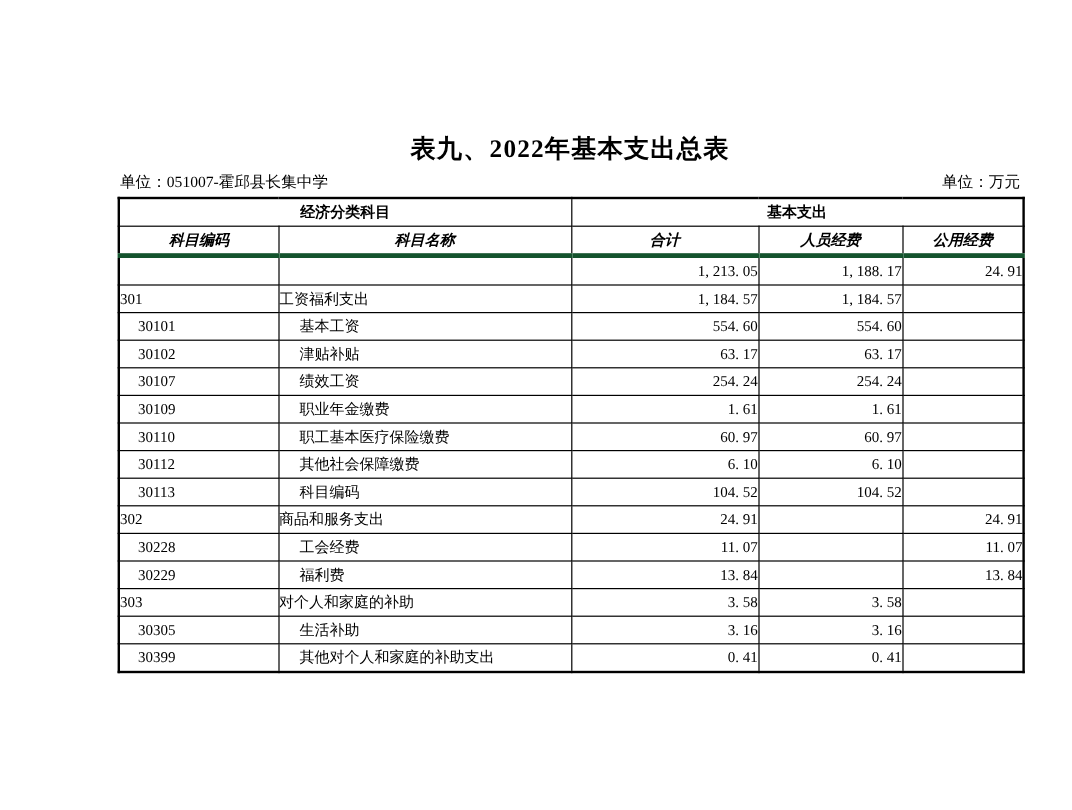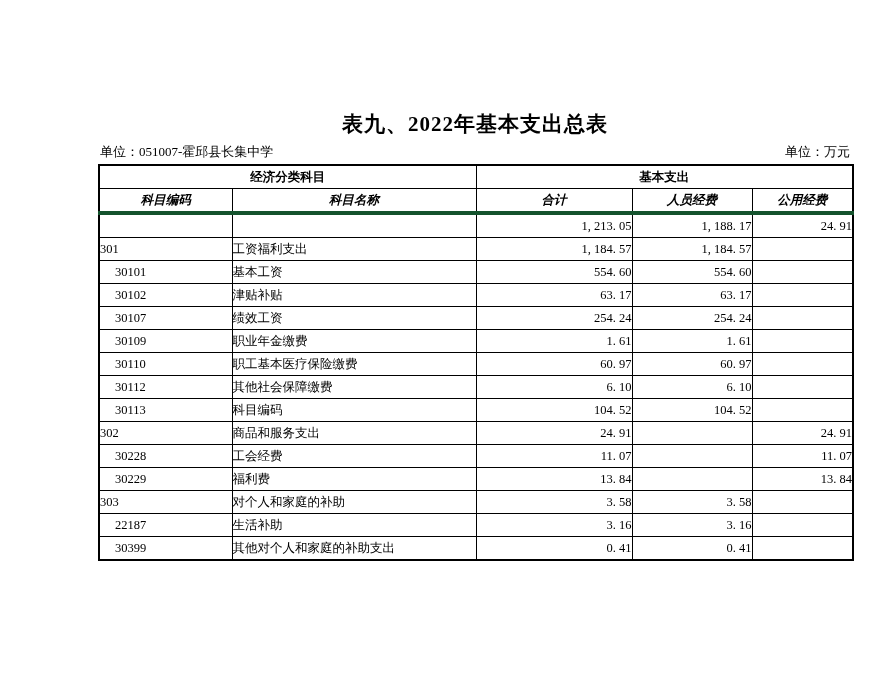--- a/index.html
+++ b/index.html
@@ -62,21 +62,21 @@
     font-weight: bold;
     text-align: center;
   }
   table.budget thead tr:last-child th {
     border-bottom: 4px solid #14532d;
     font-style: italic;
   }
   td.cell-code { text-align: left; padding-left: 3px; font-family: Liberation Serif, serif; }
   td.cell-code.indent { padding-left: 15px; }
   td.cell-name { text-align: left; padding-left: 4px; }
-  td.cell-name.indent { }
+  td.cell-name.indent { padding-left: 17px; }
   td.num { text-align: right; padding-right: 4px; }
 </style>
 </head>
 <body>
 
 <div class="sheet">
   <div class="content">
 
     <div class="doc-title">表九、2022年基本支出总表</div>
 
@@ -192,21 +192,21 @@
             <td class="num cell-public">13. 84</td>
           </tr>
           <tr>
             <td class="cell-code">303</td>
             <td class="cell-name">对个人和家庭的补助</td>
             <td class="num cell-total">3. 58</td>
             <td class="num cell-personnel">3. 58</td>
             <td class="num cell-public"></td>
           </tr>
           <tr>
-            <td class="cell-code indent">22187</td>
+            <td class="cell-code indent">30305</td>
             <td class="cell-name indent">生活补助</td>
             <td class="num cell-total">3. 16</td>
             <td class="num cell-personnel">3. 16</td>
             <td class="num cell-public"></td>
           </tr>
           <tr>
             <td class="cell-code indent">30399</td>
             <td class="cell-name indent">其他对个人和家庭的补助支出</td>
             <td class="num cell-total">0. 41</td>
             <td class="num cell-personnel">0. 41</td>

